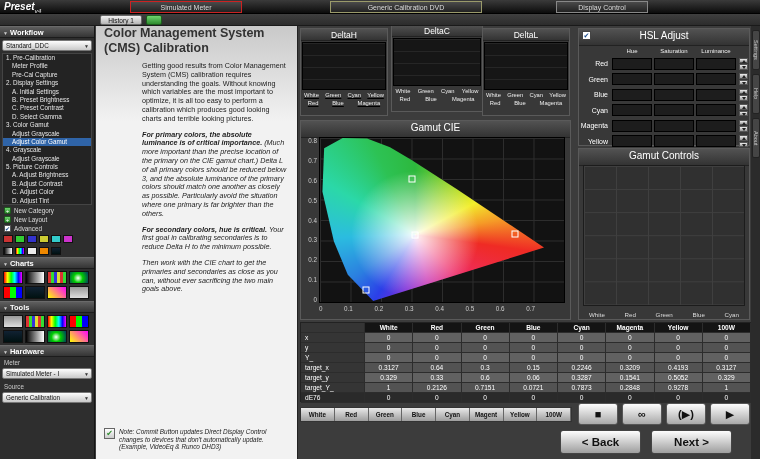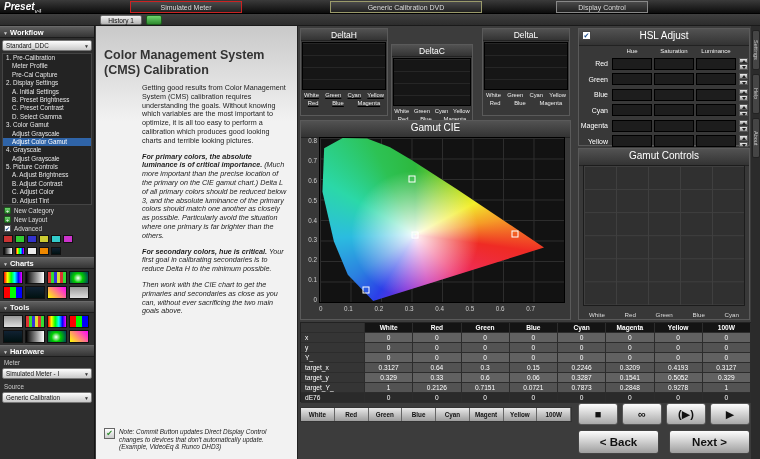--- a/index.html
+++ b/index.html
@@ -57,21 +57,21 @@
   .g-rgb{ background:linear-gradient(90deg,#f00 33%,#0f0 33% 66%,#00f 66%); }
   .g-dark{ background:linear-gradient(#123,#011); }
   .g-sun{ background:linear-gradient(45deg,#ff0,#f0f); }
   .g-met{ background:linear-gradient(#999,#ddd); }
   .g-cie{ background:radial-gradient(circle at 45% 55%,#fff,#0c0 40%,#036); }
   .g-r{background:#c33}.g-g{background:#3c3}.g-b{background:#33c}.g-y{background:#cc3}
   .g-c{background:#3cc}.g-m{background:#c3c}.g-w{background:#eee}.g-o{background:#e80}
   
   .instructions{ position:absolute; left:96px; top:26px; width:202px; height:433px;
                  background:linear-gradient(#c9c9c9,#f2f2f2 22%); border-right:1px solid #222;}
-  .instr-title{ font-size:12.5px; font-weight:bold; color:#333; padding:22px 8px 4px 8px; line-height:15px;}
+  .instr-title{ font-size:12.5px; font-weight:bold; color:#333; padding:0 8px 4px 8px; line-height:15px;}
   .instr-body{ padding:2px 9px; font-size:7.2px; color:#1c1c1c; line-height:8.8px; }
   .instr-body p{ margin-bottom:7px;margin-left:37px; }
   .it{ font-style:italic; } .bd{ font-weight:bold; }
   .note{ position:absolute; left:8px; bottom:8px; width:184px; display:flex; gap:4px;
          font-size:6.4px; font-style:italic; color:#222; line-height:7.6px;}
   .note-chk{ flex:0 0 11px; height:11px; background:linear-gradient(#fff,#ccc); border:1px solid #666;
              color:#2e8b2e; font-size:8px; line-height:10px; text-align:center; cursor:pointer;}
   
   .panel{ position:absolute; background:#383838; border:1px solid #5a5a5a; }
   .ptitle{ height:17px; background:linear-gradient(#525252,#333); border-bottom:1px solid #222;
@@ -132,21 +132,21 @@
   .rde{ background:#2a2a2a; }
   
   .measure{ position:absolute; left:300px; top:407px; width:272px; height:15px; display:flex;
             border:1px solid #333; }
   .mbtn{ flex:1; background:linear-gradient(#e9e9e9,#9e9e9e); border-right:1px solid #666;
          font-size:6.3px; font-weight:bold; color:#111; text-align:center; line-height:13px; cursor:pointer;}
   .transport{ position:absolute; left:578px; top:403px; width:172px; display:flex; gap:4px; }
   .tbtn{ flex:1; height:22px; background:linear-gradient(#fdfdfd,#a8a8a8); border:1px solid #555;
          border-radius:3px; font-size:11px; font-weight:bold; color:#111; text-align:center;
          line-height:21px; cursor:pointer;}
-  .navrow{ position:absolute; left:578px; top:430px; width:172px; display:flex; gap:10px; }
+  .navrow{ position:absolute; left:560px; top:430px; width:172px; display:flex; gap:10px; }
   .nbtn{ flex:1; height:24px; background:linear-gradient(#fdfdfd,#9e9e9e); border:1px solid #444;
          border-radius:3px; font-size:11.5px; font-weight:bold; color:#111; text-align:center;
          line-height:23px; cursor:pointer;}
   
   .rightstrip{ position:absolute; left:751px; top:26px; width:9px; height:433px; background:#2b2b2b; }
   .rtab{ margin:4px 1px 0 1px; height:40px; background:#454545; border:1px solid #222; border-radius:2px;
          writing-mode:vertical-rl; font-size:5.5px; color:#ccc; text-align:center; cursor:pointer;}
 </style>
 </head>
 <body>
@@ -267,21 +267,21 @@
         <span>Green</span>
         <span>Cyan</span>
         <span>Yellow</span>
     </div>
     <div class="dlabels">
       <span>Red</span>
         <span>Blue</span>
         <span>Magenta</span>
     </div>
   </div>
-  <div class="panel" style="left:391px;top:44px;width:82px;height:88px;">
+  <div class="panel" style="left:391px;top:24px;width:92px;height:88px;">
     <div class="ptitle ptitle-sm">DeltaC</div>
     <div class="dchart"></div>
     <div class="dlabels">
       <span>White</span>
         <span>Green</span>
         <span>Cyan</span>
         <span>Yellow</span>
     </div>
     <div class="dlabels">
       <span>Red</span>

